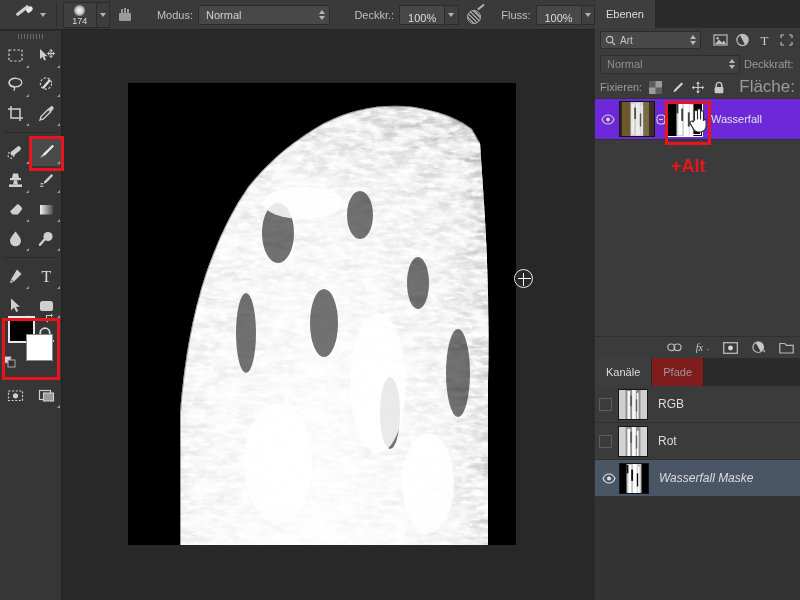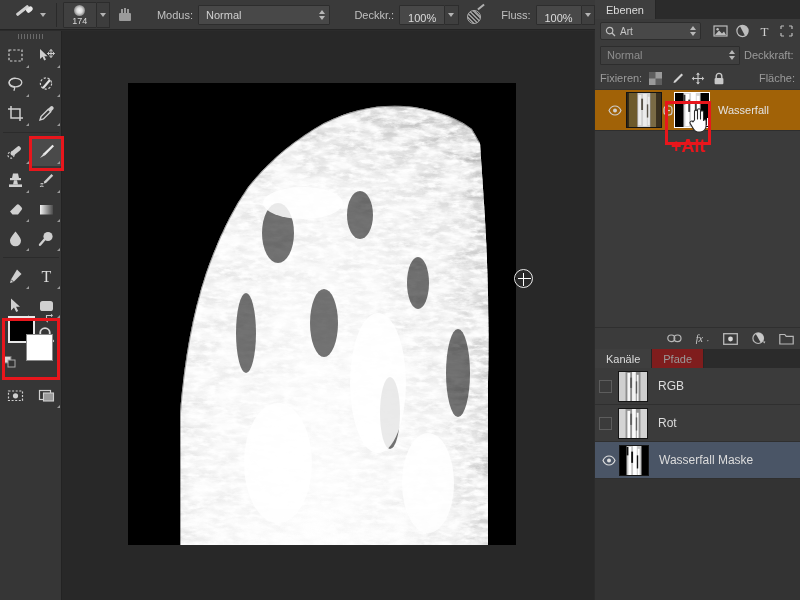--- a/index.html
+++ b/index.html
@@ -126,21 +126,21 @@
   #brush-cursor {
     position:absolute; left:452px; top:238px; width:19px; height:19px;
     border-radius:50%; border:1px solid rgba(255,255,255,.9);
   }
   #brush-cursor:before{content:"";position:absolute;left:8px;top:3px;width:1px;height:13px;background:#fff;}
   #brush-cursor:after{content:"";position:absolute;left:3px;top:8px;width:13px;height:1px;background:#fff;}
 
   
   #right-col { position:absolute; left:595px; top:0; width:205px; height:600px; background:#333; }
 
-  .panel-tabs { display:flex; height:19px; background:#2b2b2b; align-items:stretch; }
+  .panel-tabs { display:flex; height:28px; background:#2b2b2b; align-items:stretch; }
   .ptab {
     padding:0 11px; display:flex; align-items:center;
     font-size:11px; color:#9a9a9a; background:#7f1d1d;
     border-right:1px solid #262626;
   }
   .ptab.active { background:#3e3e3e; color:#dcdcdc; }
   .panel-body { background:#3b3b3b; }
 
   .filter-row { height:24px; display:flex; align-items:center; padding:0 5px; gap:6px; background:#3b3b3b;}
   .filter-sel {
@@ -154,37 +154,37 @@
     width:140px;height:19px;background:#3f3f3f;border:1px solid #2d2d2d;border-radius:1px;
     display:flex;align-items:center;justify-content:space-between;padding:0 4px 0 6px;
     color:#8e8e8e;font-size:11px;
   }
   .lock-row { height:22px; display:flex; align-items:center; padding:0 5px; gap:6px; }
   .lock-ico { width:15px;height:15px;display:flex;align-items:center;justify-content:center;}
 
   .layer-row {
     height:42px; display:flex; align-items:center; gap:0px;
     border-top:1px solid #333; border-bottom:1px solid #2e2e2e;
-    background:#a16207; padding-left:9px; position:relative;
+    background:#6d28d9; padding-left:2px; position:relative;
   }
   .eye {
     width:22px;height:38px;display:flex;align-items:center;justify-content:center;
   }
   .thumb {
     width:36px;height:36px;border:1px solid #141414;overflow:hidden;position:relative;flex:none;
   }
   .lnk { width:12px; display:flex;align-items:center;justify-content:center;color:#d0d0d0;font-size:11px;}
   .layer-name { margin-left:8px; font-size:11px; color:#e2e2e2; }
 
   #mask-highlight {
     position:absolute; left:665px; top:101px; width:46px; height:44px;
     border:3px solid #e8161c; pointer-events:none; z-index:40;
   }
   #alt-text {
-    position:absolute; left:671px; top:136px; z-index:40;
+    position:absolute; left:671px; top:156px; z-index:40;
     color:#e8161c; font-size:18px; font-weight:bold;
     font-family:"Liberation Sans", sans-serif;
   }
   #hand-cursor { position:absolute; left:688px; top:108px; width:20px;height:26px; z-index:41; }
 
   #layers-empty { background:#3b3b3b; }
   .layer-footer {
     height:22px; background:#3b3b3b; display:flex; align-items:center;
     justify-content:flex-end; gap:13px; padding-right:6px;
     border-top:1px solid #2f2f2f;
@@ -196,21 +196,21 @@
     border-bottom:1px solid #2f2f2f; padding-left:4px;
   }
   .chan-row.sel { background:#4a5566; }
   .chk {
     width:13px;height:13px;border:1px solid #5d5d5d;background:#3b3b3b;
     margin-right:6px; flex:none;
   }
   .eye-cell { width:19px; display:flex;align-items:center;justify-content:center; margin-right:1px;}
   .chan-thumb { width:30px;height:31px;border:1px solid #151515;overflow:hidden;flex:none; }
   .chan-name { margin-left:10px; font-size:12px; color:#dcdcdc; }
-  .chan-name.italic { }
+  .chan-name.italic { font-style:italic; }
 
   
   .mini-wf { width:100%; height:100%; position:relative; background:#111; }
   .mini-wf.color { background:#3b2d17; }
   .mini-sel-brackets:before,.mini-sel-brackets:after{
     content:"";position:absolute;width:7px;height:7px;border:1.5px solid #fff;
   }
   .mini-sel-brackets:before{left:1px;top:1px;border-right:none;border-bottom:none;}
   .mini-sel-brackets:after{right:1px;bottom:1px;border-left:none;border-top:none;}
 </style>
@@ -659,21 +659,21 @@
             <path d="M7 0.5 l-2 2.2 h4z M7 12.5 l-2-2.2 h4z M0.8 6.5 l2.2-2 v4z M13.2 6.5 l-2.2-2 v4z" fill="#c8c8c8"></path>
           </svg>
         </span>
         <span class="lock-ico">
           <svg width="12" height="13" viewBox="0 0 12 13">
             <path d="M3.2 6 V4.2 a2.8 2.8 0 0 1 5.6 0 V6" fill="none" stroke="#c8c8c8" stroke-width="1.4"></path>
             <rect x="1.6" y="6" width="8.8" height="6.2" rx="1" fill="#c8c8c8"></rect>
           </svg>
         </span>
         <span style="flex:1"></span>
-        <span style="color:#9b9b9b;font-size:11px;white-space:nowrap">Fläche:</span>
+        <span style="color:#9b9b9b;font-size:17px;white-space:nowrap">Fläche:</span>
       </div>
 
       <div class="layer-row">
         <span class="eye">
           <svg width="14" height="11" viewBox="0 0 14 11">
             <path d="M7 1 C3 1 1 5.5 1 5.5 S3 10 7 10 13 5.5 13 5.5 11 1 7 1z" fill="none" stroke="#d0d0d0" stroke-width="1.1"></path>
             <circle cx="7" cy="5.5" r="2" fill="#d0d0d0"></circle>
           </svg>
         </span>
         <span class="thumb">

